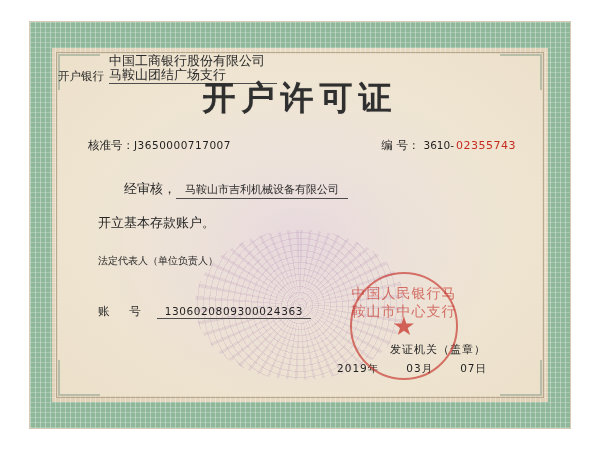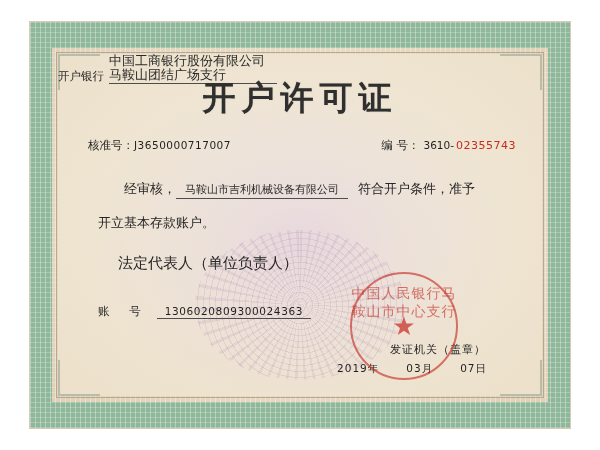--- a/index.html
+++ b/index.html
@@ -165,21 +165,21 @@
     min-width: 160px;
     text-align: center;
   }
   #row-main1 .tail { font-size: 13px; margin-left: 10px; }
   
   #row-main2 { left: 40px; top: 160px; text-align: right; }
   #row-main2 .lbl { font-size: 13px; }
 
   
   #row-legal { left: 40px; top: 200px; }
-  #row-legal .lbl { font-size: 15px; margin-left: 20px; }
+  #row-legal .lbl { font-size: 10px; }
   #row-legal .name {
     font-family: "DejaVu Serif", serif;
     font-size: 10.5px;
     padding: 0 10px 1px 10px;
     border-bottom: 1px solid #4d4d4d;
     min-width: 78px;
     text-align: center;
     margin-left: 4px;
   }
   #row-bank { left: 278px; top: 198px; display: flex; align-items: flex-end; }
@@ -293,21 +293,20 @@
 
       <div class="row" id="row-number">
         <span class="lbl">编 号：</span>
         <span class="val">3610-</span>
         <span class="val-red">02355743</span>
       </div>
 
       <div class="row" id="row-main1">
         <span class="lbl">经审核，</span>
         <span class="name">马鞍山市吉利机械设备有限公司</span>
-        <span class="lbl tail">符合开户条件，准予</span>
       </div>
 
       <div class="row" id="row-main2">
         <span class="lbl">开立基本存款账户。</span>
       </div>
 
       <div class="row" id="row-legal">
         <span class="lbl">法定代表人（单位负责人）</span>
       </div>
 

